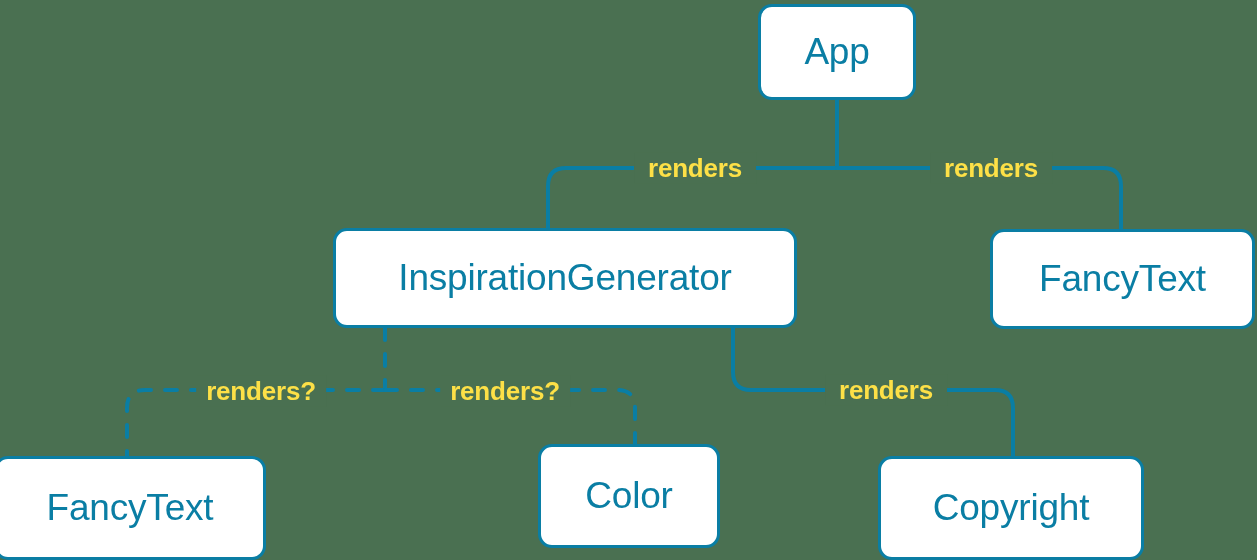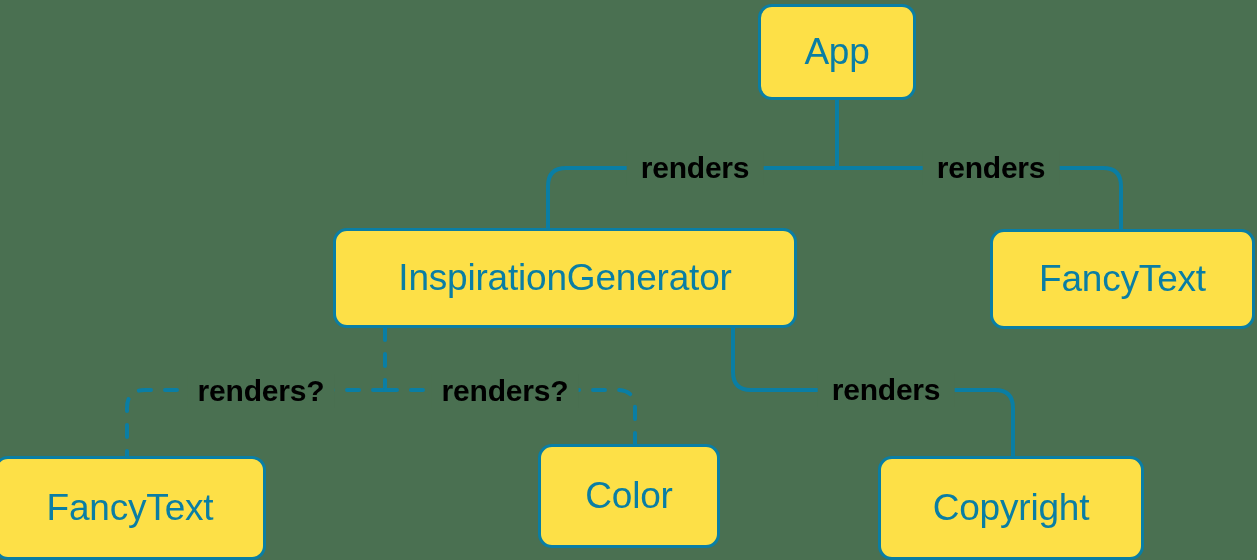--- a/index.html
+++ b/index.html
@@ -19,37 +19,37 @@
   #edge-layer {
     position: absolute;
     left: 0;
     top: 0;
     width: 1257px;
     height: 560px;
   }
   .node {
     position: absolute;
     box-sizing: border-box;
-    background: #fde047;
+    background: #ffffff;
     border: 3px solid #0a7ea4;
     border-radius: 14px;
     display: flex;
     align-items: center;
     justify-content: center;
     color: #0a7ea4;
     font-size: 37px;
     font-weight: 400;
     letter-spacing: -0.2px;
     white-space: nowrap;
     z-index: 3;
   }
   .edge-label {
     position: absolute;
-    color: #000000;
-    font-size: 30px;
+    color: #fde047;
+    font-size: 26px;
     font-weight: 700;
     white-space: nowrap;
     transform: translate(-50%, -50%);
     z-index: 2;
     letter-spacing: -0.2px;
   }
 </style>
 </head>
 <body>
 

